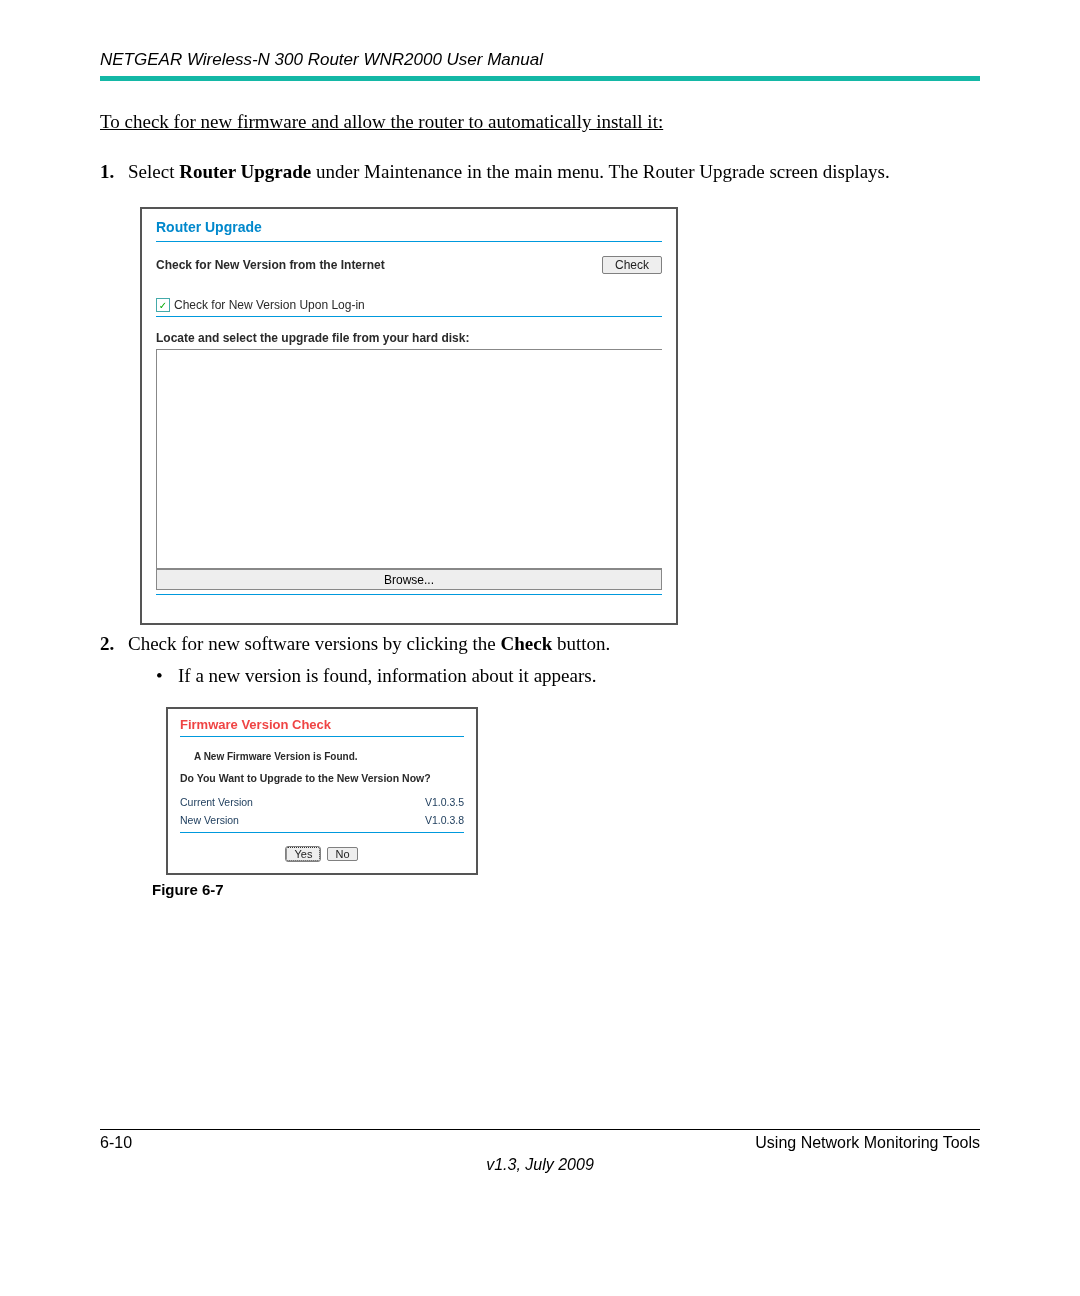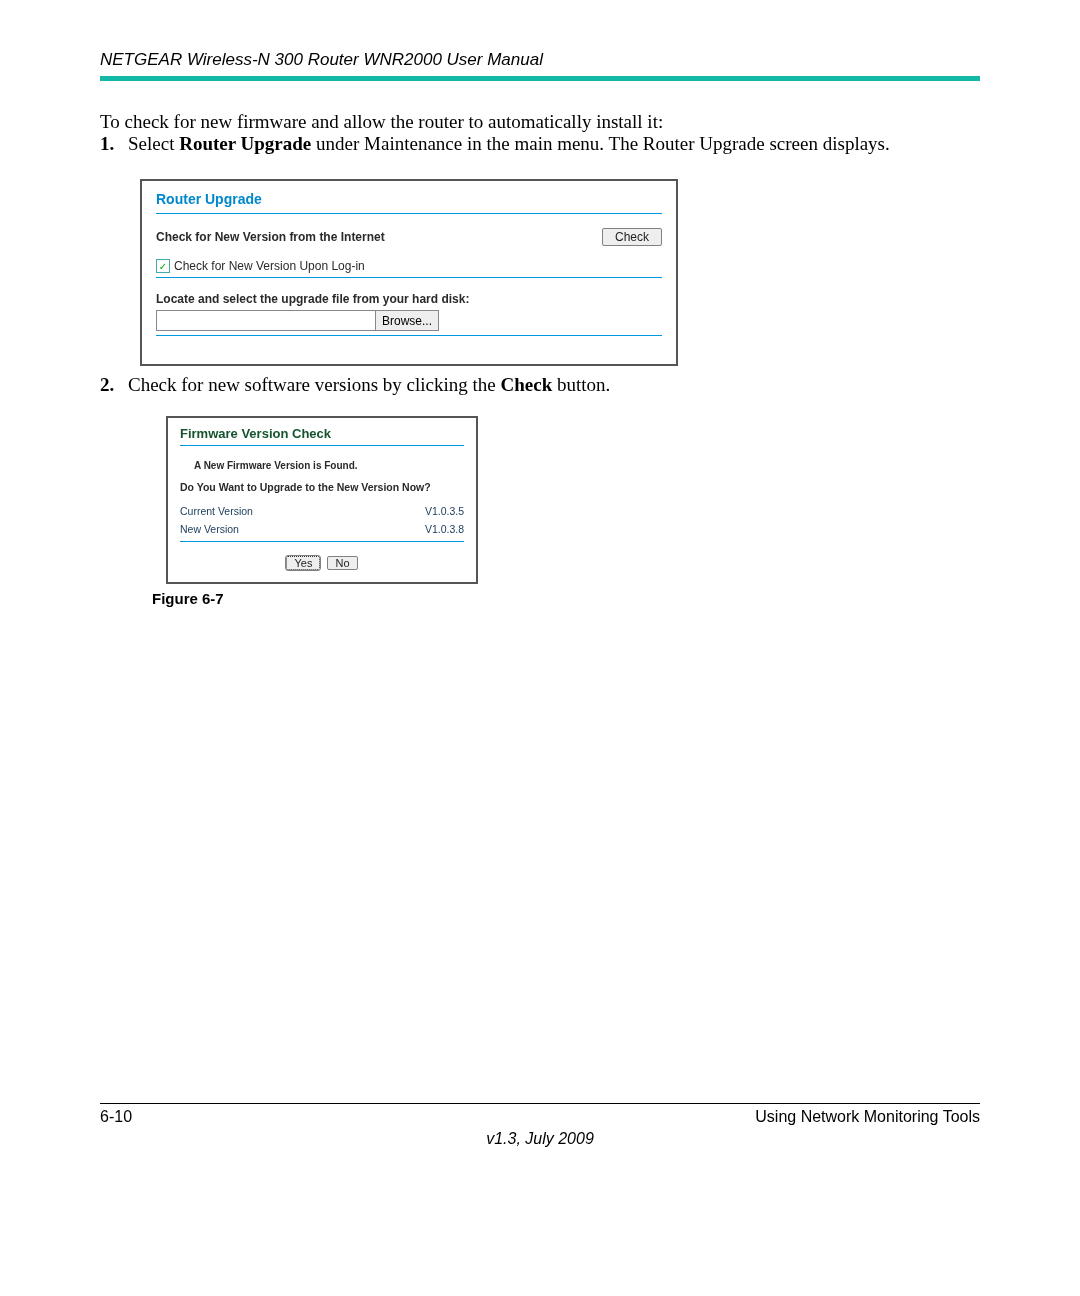--- a/index.html
+++ b/index.html
@@ -27,21 +27,22 @@
     margin-bottom: 30px;
   }
   h1.section-title {
     font-family: Arial, Helvetica, sans-serif;
     font-size: 26px;
     font-weight: bold;
     margin: 0 0 18px 0;
   }
   .intro {
     font-size: 19px;
-    margin: 0 0 0 0;
+    margin: 0 0 28px 0;
+    text-decoration: underline;
   }
   ol.steps {
     list-style: none;
     padding: 0;
     margin: 0;
     font-size: 19px;
   }
   ol.steps > li {
     display: flex;
     margin-bottom: 10px;
@@ -96,21 +97,21 @@
     border: none;
     border-top: 1.5px solid #0099dd;
     margin: 2px 0 14px 0;
   }
   .row-check {
     display: flex;
     justify-content: space-between;
     align-items: center;
     font-weight: bold;
     font-size: 12px;
-    margin-bottom: 13px;
+    margin-bottom: 24px;
   }
   .btn {
     background: #eee;
     border: 1px solid #808080;
     border-radius: 2px;
     padding: 1px 12px;
     font-size: 12px;
     font-family: Arial, Helvetica, sans-serif;
     color: #222;
     cursor: pointer;
@@ -136,20 +137,21 @@
   }
   .locate-label {
     font-size: 12px;
     font-weight: bold;
     margin: 14px 0 4px 0;
   }
   .file-row {
     display: flex;
     align-items: stretch;
     margin-bottom: 4px;
+    flex-direction: column;
   }
   .file-input {
     flex-basis: 218px;
     border: 1px solid #888;
     border-right: none;
     background: #fff;
     height: 19px;
   }
   .browse-btn {
     background: #eee;
@@ -171,21 +173,21 @@
     border: 2px solid #555;
     background: #fff;
     font-family: Arial, Helvetica, sans-serif;
     font-size: 11px;
     color: #2a2a2a;
     padding: 0 12px 12px 12px;
     margin-left: 66px;
     margin-top: 20px;
   }
   .shot2 .panel-title {
-    color: #14532d;
+    color: #ef4444;
     font-weight: bold;
     font-size: 13px;
     padding: 8px 0 2px 0;
   }
   .shot2 .bold-line {
     font-weight: bold;
     font-size: 10px;
     margin: 0 0 10px 14px;
   }
   .shot2 .q {
@@ -205,21 +207,21 @@
     padding: 0 7px;
     font-size: 11px;
   }
   .shot2 .btn.yes {
     border: 1px dotted #333;
     outline: 1px solid #808080;
   }
 
   .footer {
     position: absolute;
-    bottom: 52px;
+    bottom: 26px;
     left: 0;
     width: 100%;
   }
   .footer-hr {
     border: none;
     border-top: 1px solid #000;
     margin-bottom: 4px;
   }
   .footer-row {
     display: flex;
@@ -274,20 +276,23 @@
       </div>
       <hr class="blue-hr">
     </div>
   </div>
 
   <ol class="steps">
     <li>
       <span class="num">2.</span>
       <span class="step-body">
         <span>Check for new software versions by clicking the </span><span class="bold">Check</span><span> button.</span>
+        <ul class="sub">
+          <li><span>If a new version is found, information about it appears.</span></li>
+        </ul>
       </span>
     </li>
   </ol>
 
   <div class="shot2">
     <div class="panel-title">Firmware Version Check</div>
     <hr class="blue-hr">
     <div class="bold-line">A New Firmware Version is Found.</div>
     <div class="q">Do You Want to Upgrade to the New Version Now?</div>
     <div class="ver-row">

